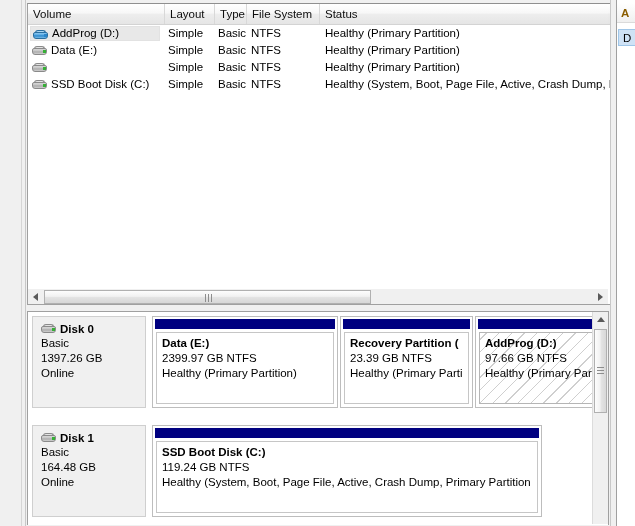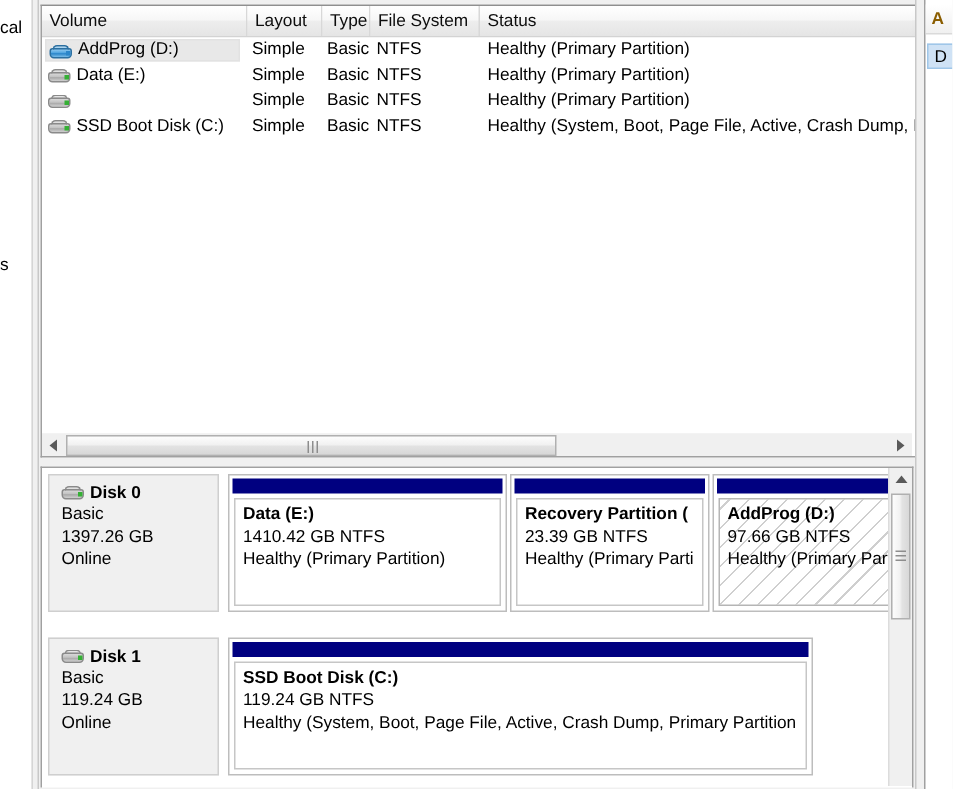--- a/index.html
+++ b/index.html
@@ -423,24 +423,20 @@
   .sep-line {
     position: absolute;
     background: #c8c8c8;
   }
 </style>
 </head>
 <body>
 
 <div id="app">
 
-  <div class="tree-pane">
-    <div class="tree-item" style="top:13px;">cal</div>
-    <div class="tree-item" style="top:171px;">s</div>
-  </div>
   <div class="tree-split"></div>
 
   <div class="center-pane">
 
     <div class="volume-list">
       <div class="vl-header">
         <div class="vl-th" style="left:0px; width:137px;">Volume</div>
         <div class="vl-th" style="left:137px; width:50px;">Layout</div>
         <div class="vl-th" style="left:187px; width:32px;">Type</div>
         <div class="vl-th" style="left:219px; width:73px;">File System</div>
@@ -545,21 +541,21 @@
           <div class="disk-line">Basic</div>
           <div class="disk-line">1397.26 GB</div>
           <div class="disk-line">Online</div>
         </div>
 
         <div class="part-area" style="width:470px;">
           <div class="partition" style="left:0px; width:186px;">
             <div class="part-bar"></div>
             <div class="part-body">
               <div class="part-name">Data  (E:)</div>
-              <div class="part-line">1410.42 GB NTFS</div>
+              <div class="part-line">2399.97 GB NTFS</div>
               <div class="part-line">Healthy (Primary Partition)</div>
             </div>
           </div>
 
           <div class="partition" style="left:188px; width:133px;">
             <div class="part-bar"></div>
             <div class="part-body">
               <div class="part-name">Recovery Partition  (</div>
               <div class="part-line">23.39 GB NTFS</div>
               <div class="part-line">Healthy (Primary Parti</div>
@@ -581,21 +577,21 @@
         <div class="disk-info">
           <div class="disk-title">
             <span class="drv-icon">
               <span class="top"></span>
                 <span class="body"></span>
                 <span class="led"></span>
             </span>
             <span>Disk 1</span>
           </div>
           <div class="disk-line">Basic</div>
-          <div class="disk-line">119.24 GB</div>
+          <div class="disk-line">164.48 GB</div>
           <div class="disk-line">Online</div>
         </div>
 
         <div class="part-area" style="width:470px;">
           <div class="partition" style="left:0px; width:390px;">
             <div class="part-bar"></div>
             <div class="part-body">
               <div class="part-name">SSD Boot Disk  (C:)</div>
               <div class="part-line">119.24 GB NTFS</div>
               <div class="part-line">Healthy (System, Boot, Page File, Active, Crash Dump, Primary Partition</div>

